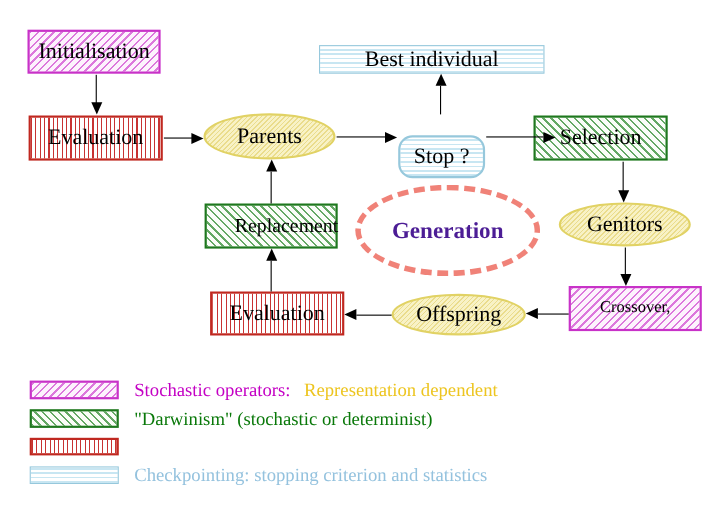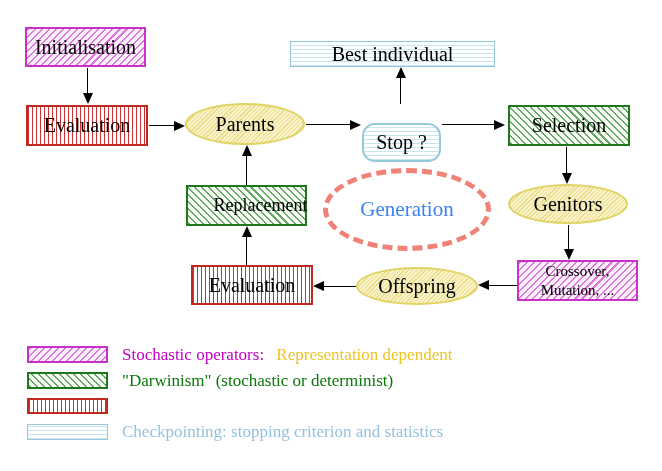--- a/index.html
+++ b/index.html
@@ -16,21 +16,21 @@
     background-image:repeating-linear-gradient(45deg,#64A864 0 1.5px,transparent 1.5px 5px);}
   .stripes-red{border:2px solid #C02820;background-color:#FFFFFF;
     background-image:repeating-linear-gradient(90deg,#C83232 0 1px,transparent 1px 4px);}
   .stripes-cyan{border:2px solid #96C8DC;background-color:#FFFFFF;
     background-image:repeating-linear-gradient(0deg,#C8E6F2 0 1.5px,transparent 1.5px 4px);}
   .stripes-cyan-thin{border:1px solid #96C8DC;background-color:#FFFFFF;
     background-image:repeating-linear-gradient(0deg,#C8E6F2 0 1.5px,transparent 1.5px 4px);}
   .ellipse-yellow{border:2px solid #E1D264;border-radius:50%;background-color:#F8F2C6;
     background-image:repeating-linear-gradient(135deg,#EADC8C 0 1px,transparent 1px 3px);}
   .ellipse-dashed{border:5px dashed #F08278;border-radius:50%;background:transparent;
-    color:#3b82f6;}
+    color:#4c1d95;font-weight:bold;}
   .rounded{border-radius:13px;}
   
   .line{position:absolute;background:#000;}
   .ah{position:absolute;width:0;height:0;}
   .ah-down{border-left:5px solid transparent;border-right:5px solid transparent;border-top:11px solid #000;}
   .ah-up{border-left:5px solid transparent;border-right:5px solid transparent;border-bottom:11px solid #000;}
   .ah-right{border-top:5px solid transparent;border-bottom:5px solid transparent;border-left:11px solid #000;}
   .ah-left{border-top:5px solid transparent;border-bottom:5px solid transparent;border-right:11px solid #000;}
   
   .sw{position:absolute;box-sizing:border-box;width:81px;height:17px;}
@@ -55,31 +55,30 @@
   </div>
 
   <div class="node stripes-cyan-thin" style="left:290px;top:41px;width:205px;height:26px;">
     <span>Best individual</span>
   </div>
 
   <div class="node stripes-cyan rounded" style="left:362px;top:104px;width:79px;height:39px;margin-top:19px;">
     <span>Stop ?</span>
   </div>
 
-  <div class="node hatch-green" style="left:508px;top:105px;width:122px;height:41px;">
+  <div class="node hatch-green" style="left:485px;top:105px;width:122px;height:41px;">
     <span>Selection</span>
   </div>
 
   <div class="node ellipse-yellow" style="left:508px;top:184px;width:120px;height:40px;">
     <span>Genitors</span>
   </div>
 
   <div class="node hatch-magenta two-line" style="left:517px;top:260px;width:121px;height:41px;">
     <span>Crossover,</span>
-    <span>Mutation, ...</span>
   </div>
 
   <div class="node ellipse-yellow" style="left:356px;top:267px;width:122px;height:38px;">
     <span>Offspring</span>
   </div>
 
   <div class="node stripes-red" style="left:191px;top:265px;width:122px;height:40px;">
     <span>Evaluation</span>
   </div>
 

